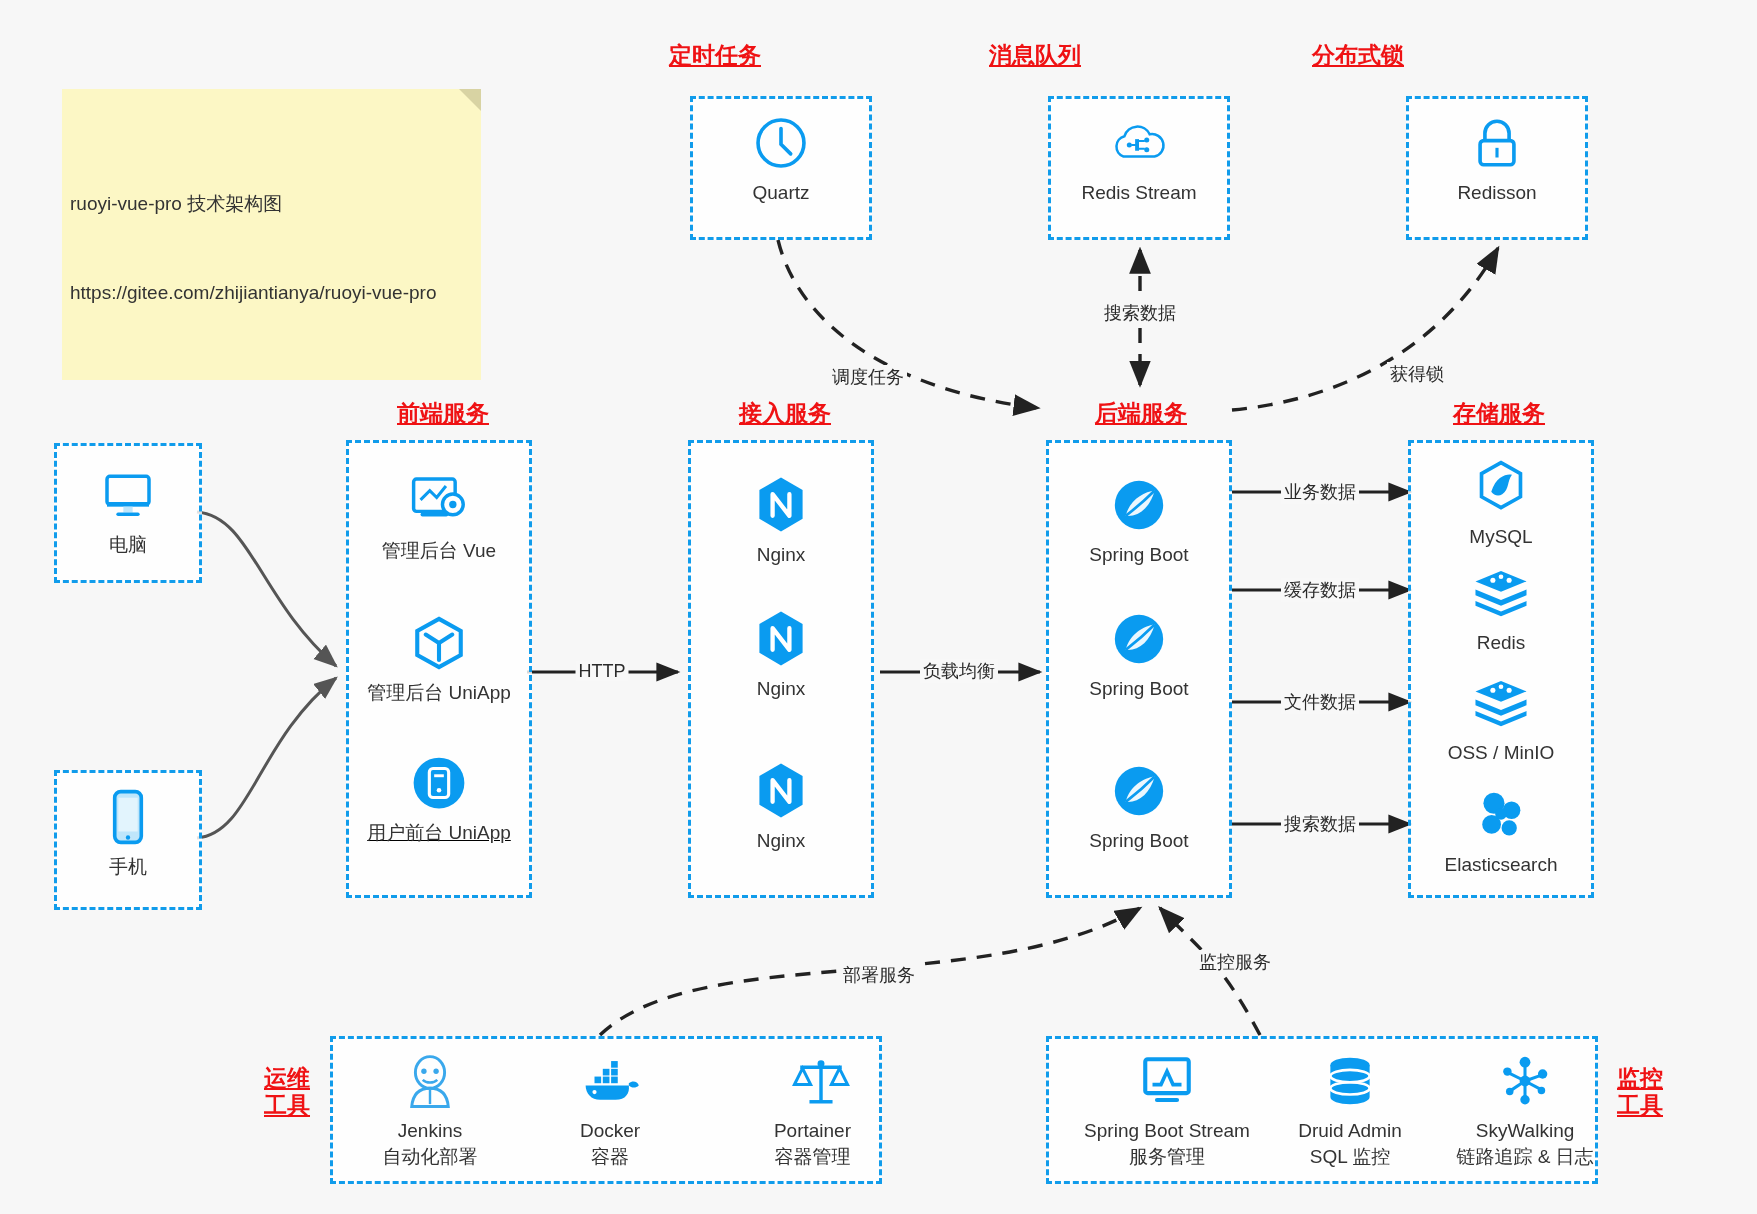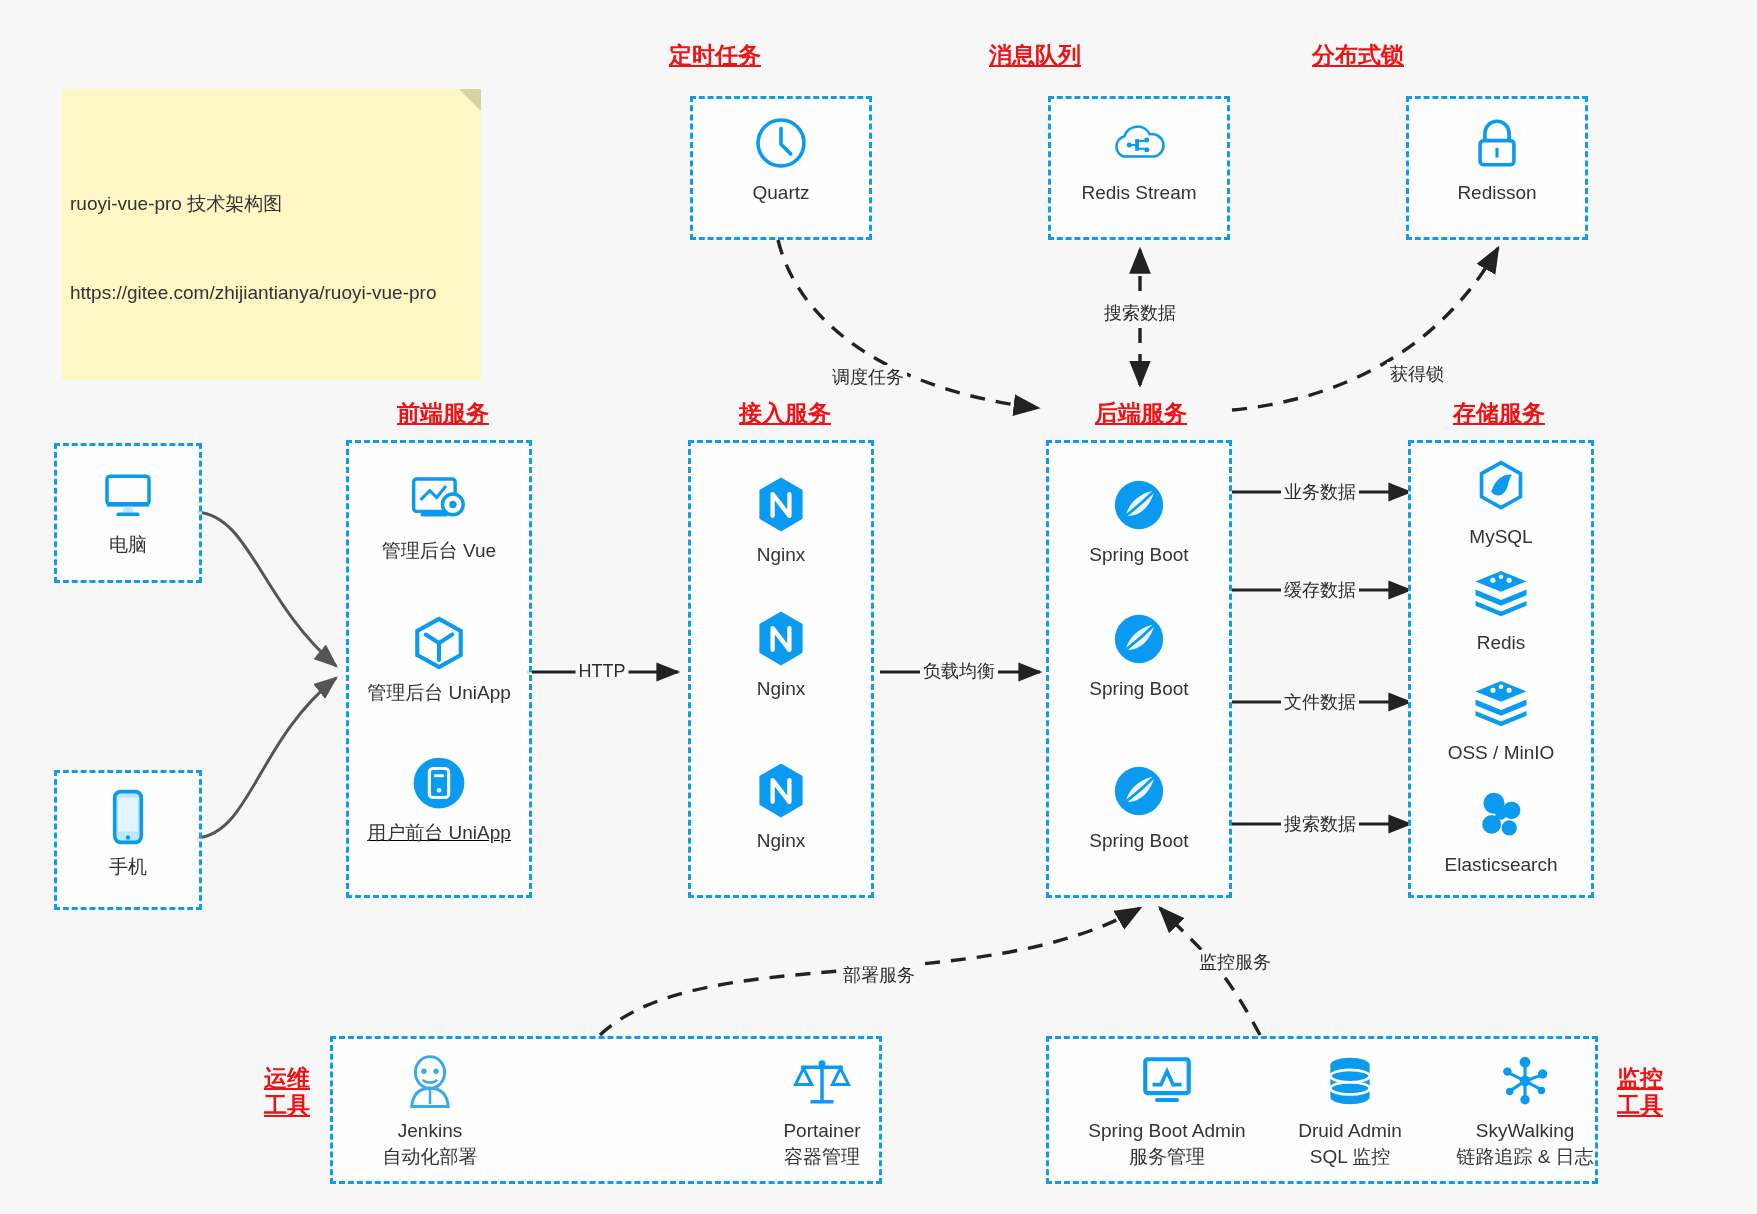--- a/index.html
+++ b/index.html
@@ -348,21 +348,38 @@
         <path d="M7 44 C8 33 14 29 22 29 C30 29 36 33 37 44 Z" fill="none" stroke="#3aa8ec" stroke-width="2.4"></path>
         <circle cx="17" cy="15" r="2.2" fill="#3aa8ec"></circle>
         <circle cx="27" cy="15" r="2.2" fill="#3aa8ec"></circle>
         <path d="M16 22 C19 25 25 25 28 22" fill="none" stroke="#3aa8ec" stroke-width="2"></path>
         <path d="M22 30 L22 42" stroke="#3aa8ec" stroke-width="2"></path>
       </svg>
     </span>
     <span class="lbl">Jenkins
 自动化部署</span>
   </div>
-  <div class="node" style="left:747px; top:1050px;">
+  <div class="node" style="left:535px; top:1050px;">
+    <span class="ico">
+      <svg width="62" height="50" viewBox="0 0 56 44">
+        <rect x="14" y="18" width="6" height="6" fill="#0a9bf0"></rect>
+        <rect x="21.5" y="18" width="6" height="6" fill="#0a9bf0"></rect>
+        <rect x="29" y="18" width="6" height="6" fill="#0a9bf0"></rect>
+        <rect x="21.5" y="11" width="6" height="6" fill="#0a9bf0"></rect>
+        <rect x="29" y="11" width="6" height="6" fill="#0a9bf0"></rect>
+        <rect x="29" y="4" width="6" height="6" fill="#0a9bf0"></rect>
+        <path d="M6 26 H45 C46 33 42 39 33 39 H19 C11 39 6 33 6 26 Z" fill="#0a9bf0"></path>
+        <path d="M45 24 C49 21 53 23 54 26 C51 29 47 28 45 26 Z" fill="#0a9bf0"></path>
+        <circle cx="14" cy="32" r="1.9" fill="#ffffff"></circle>
+      </svg>
+    </span>
+    <span class="lbl">Docker
+容器</span>
+  </div>
+  <div class="node" style="left:701px; top:1050px;align-items:flex-end;">
     <span class="ico">
       <svg width="60" height="54" viewBox="0 0 52 46">
         <line x1="26" y1="6" x2="26" y2="40" stroke="#0a9bf0" stroke-width="3"></line>
         <line x1="8" y1="11" x2="44" y2="11" stroke="#0a9bf0" stroke-width="3"></line>
         <line x1="16" y1="41" x2="36" y2="41" stroke="#0a9bf0" stroke-width="3"></line>
         <circle cx="26" cy="8" r="3" fill="#0a9bf0"></circle>
         <path d="M3 26 L10 12 L17 26 Z" fill="none" stroke="#0a9bf0" stroke-width="2.6"></path>
         <path d="M35 26 L42 12 L49 26 Z" fill="none" stroke="#0a9bf0" stroke-width="2.6"></path>
       </svg>
     </span>
@@ -374,21 +391,21 @@
 工具</div>
   <div class="group" style="left:1046px; top:1036px; width:552px; height:148px;"></div>
   <div class="node" style="left:1072px; top:1050px; width:190px;">
     <span class="ico">
       <svg width="58" height="54" viewBox="0 0 48 44">
         <rect x="6" y="4" width="36" height="28" rx="2" fill="none" stroke="#0a9bf0" stroke-width="3.4"></rect>
         <path d="M12 25 L19 25 L24 14 L29 25 L36 25" fill="none" stroke="#0a9bf0" stroke-width="3"></path>
         <rect x="14" y="36" width="20" height="3.4" rx="1.7" fill="#0a9bf0"></rect>
       </svg>
     </span>
-    <span class="lbl">Spring Boot Admin
+    <span class="lbl">Spring Boot Stream
 服务管理</span>
   </div>
   <div class="node" style="left:1265px; top:1050px; width:170px;">
     <span class="ico">
       <svg width="54" height="54" viewBox="0 0 44 44">
         <ellipse cx="22" cy="9" rx="16" ry="6" fill="#0a9bf0"></ellipse>
         <path d="M6 9 V17 a16 6 0 0 0 32 0 V9" fill="#0a9bf0"></path>
         <path d="M6 19 V27 a16 6 0 0 0 32 0 V19" fill="#0a9bf0"></path>
         <path d="M6 29 V35 a16 6 0 0 0 32 0 V29" fill="#0a9bf0"></path>
         <ellipse cx="22" cy="18" rx="16" ry="5" fill="none" stroke="#ffffff" stroke-width="2.2"></ellipse>

